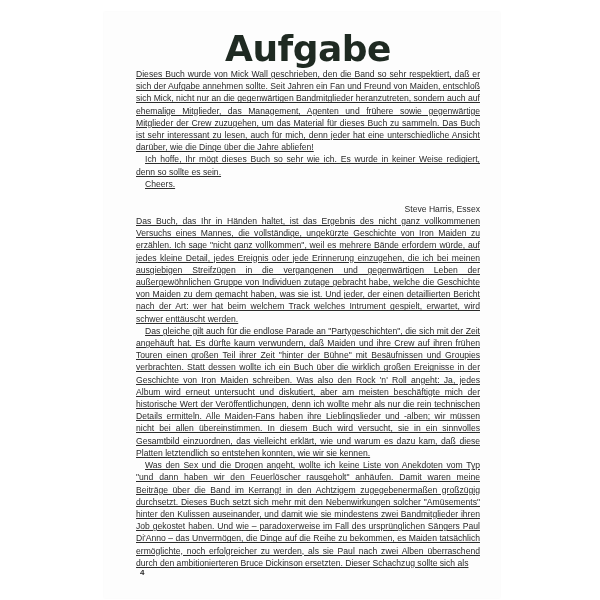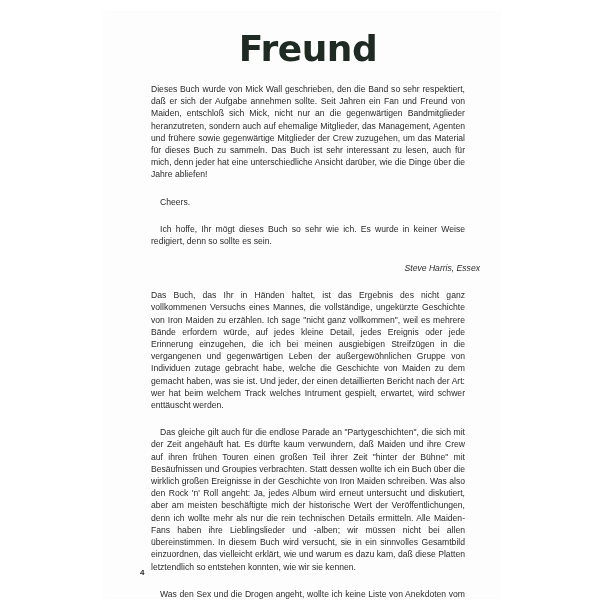--- a/index.html
+++ b/index.html
@@ -18,51 +18,51 @@
     font-family: "DejaVu Sans", sans-serif;
     font-weight: bold;
     color: #1f2a22;
     text-align: center;
     margin: 0;
     letter-spacing: -0.5px;
   }
   h1.vorwort { font-size: 36px; line-height: 38px; height: 38px; }
   h1.einleitung { font-size: 36px; line-height: 38px; height: 36px; margin-top: 14px; }
   p {
-    margin: 15px;
+    margin: 0;
     font-size: 8.6px;
     line-height: 12.2px;
     text-align: justify;
     hyphens: manual;
+    text-decoration: underline;
   }
   p.indent { text-indent: 9px; }
   .sig {
     text-align: right;
-    font-style: italic;
     font-size: 8.6px;
     line-height: 12px;
     margin-top: 13px;
   }
   .pagenum {
     position: absolute; left: 140px; top: 568px;
     font-family: "Liberation Sans", sans-serif;
     font-size: 8px; font-weight: bold; color: #2a2a2a;
   }
 </style>
 </head>
 <body>
 
 <div class="page"></div>
 
 <div class="content">
   <section>
-    <h1 class="vorwort">Freund</h1>
+    <h1 class="vorwort">Aufgabe</h1>
     <p>Dieses Buch wurde von Mick Wall geschrieben, den die Band so sehr respektiert, daß er sich der Aufgabe annehmen sollte. Seit Jahren ein Fan und Freund von Maiden, entschloß sich Mick, nicht nur an die gegenwärtigen Bandmitglieder heranzutreten, sondern auch auf ehemalige Mitglieder, das Management, Agenten und frühere sowie gegenwärtige Mitglieder der Crew zuzugehen, um das Material für dieses Buch zu sammeln. Das Buch ist sehr interessant zu lesen, auch für mich, denn jeder hat eine unterschiedliche Ansicht darüber, wie die Dinge über die Jahre abliefen!</p>
+    <p class="indent">Ich hoffe, Ihr mögt dieses Buch so sehr wie ich. Es wurde in keiner Weise redigiert, denn so sollte es sein.</p>
     <p class="indent">Cheers.</p>
-    <p class="indent">Ich hoffe, Ihr mögt dieses Buch so sehr wie ich. Es wurde in keiner Weise redigiert, denn so sollte es sein.</p>
     <div class="sig">Steve Harris, Essex</div>
   </section>
 
   <section>
     <p>Das Buch, das Ihr in Händen haltet, ist das Ergebnis des nicht ganz vollkommenen Versuchs eines Mannes, die vollständige, ungekürzte Geschichte von Iron Maiden zu erzählen. Ich sage "nicht ganz vollkommen", weil es mehrere Bände erfordern würde, auf jedes kleine Detail, jedes Ereignis oder jede Erinnerung einzugehen, die ich bei meinen ausgiebigen Streifzügen in die vergangenen und gegenwärtigen Leben der außergewöhnlichen Gruppe von Individuen zutage gebracht habe, welche die Geschichte von Maiden zu dem gemacht haben, was sie ist. Und jeder, der einen detaillierten Bericht nach der Art: wer hat beim welchem Track welches Intrument gespielt, erwartet, wird schwer enttäuscht werden.</p>
     <p class="indent">Das gleiche gilt auch für die endlose Parade an "Partygeschichten", die sich mit der Zeit angehäuft hat. Es dürfte kaum verwundern, daß Maiden und ihre Crew auf ihren frühen Touren einen großen Teil ihrer Zeit "hinter der Bühne" mit Besäufnissen und Groupies verbrachten. Statt dessen wollte ich ein Buch über die wirklich großen Ereignisse in der Geschichte von Iron Maiden schreiben. Was also den Rock 'n' Roll angeht: Ja, jedes Album wird erneut untersucht und diskutiert, aber am meisten beschäftigte mich der historische Wert der Veröffentlichungen, denn ich wollte mehr als nur die rein technischen Details ermitteln. Alle Maiden-Fans haben ihre Lieblingslieder und -alben; wir müssen nicht bei allen übereinstimmen. In diesem Buch wird versucht, sie in ein sinnvolles Gesamtbild einzuordnen, das vielleicht erklärt, wie und warum es dazu kam, daß diese Platten letztendlich so entstehen konnten, wie wir sie kennen.</p>
     <p class="indent">Was den Sex und die Drogen angeht, wollte ich keine Liste von Anekdoten vom Typ "und dann haben wir den Feuerlöscher rausgeholt" anhäufen. Damit waren meine Beiträge über die Band im Kerrang! in den Achtzigem zugegebenermaßen großzügig durchsetzt. Dieses Buch setzt sich mehr mit den Nebenwirkungen solcher "Amüsements" hinter den Kulissen auseinander, und damit wie sie mindestens zwei Bandmitglieder ihren Job gekostet haben. Und wie – paradoxerweise im Fall des ursprünglichen Sängers Paul Di'Anno – das Unvermögen, die Dinge auf die Reihe zu bekommen, es Maiden tatsächlich ermöglichte, noch erfolgreicher zu werden, als sie Paul nach zwei Alben überraschend durch den ambitionierteren Bruce Dickinson ersetzten. Dieser Schachzug sollte sich als</p>
   </section>
 </div>
 

